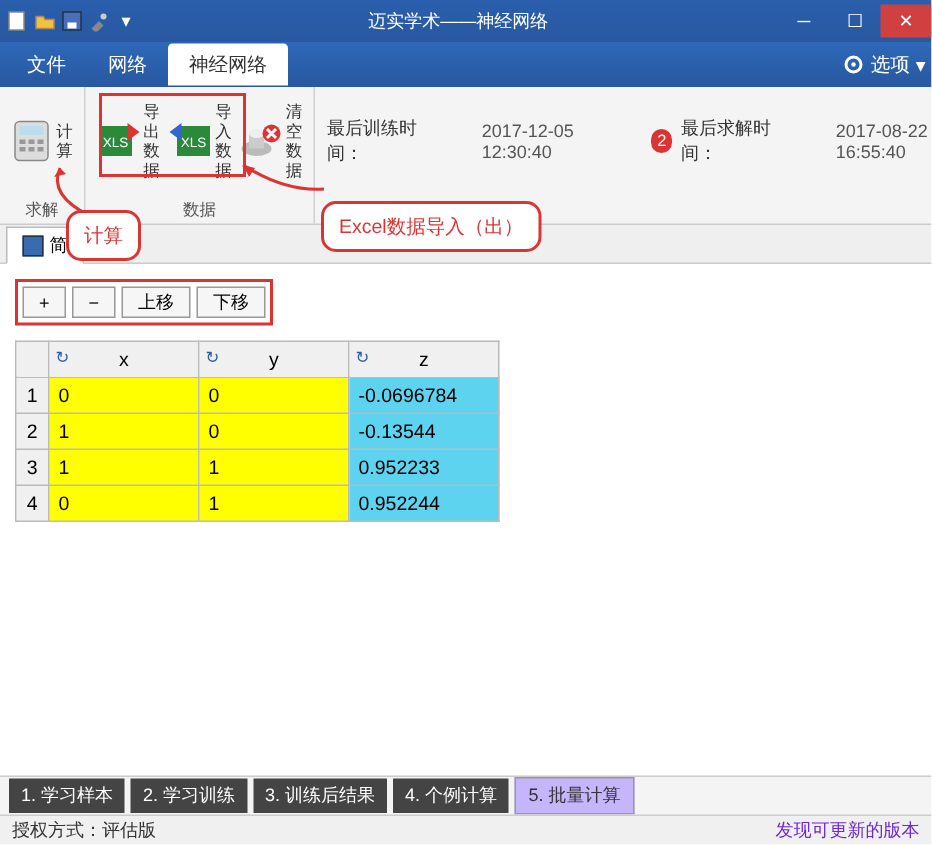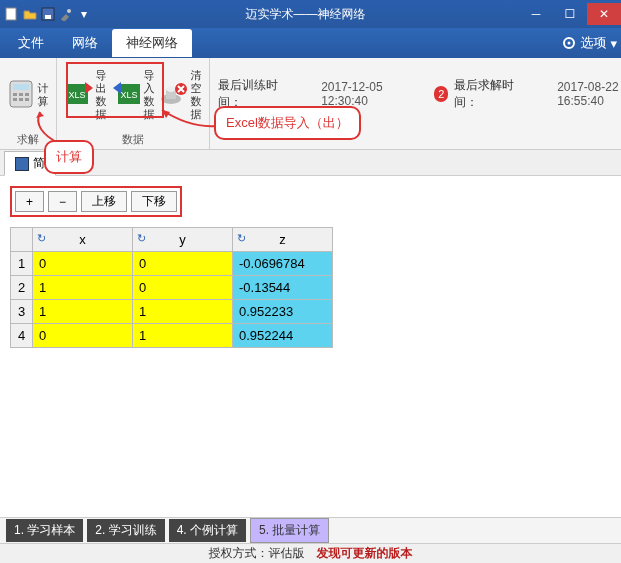--- a/index.html
+++ b/index.html
@@ -48,27 +48,27 @@
 table.data .rownum { background: #f0f0f0; text-align: center; width: 22px; }
 table.data td.y { background: #ffff00; }
 table.data td.b { background: #5dd3ef; }
 table.data th.colh { width: 100px; }
 table.data td.sel { border: 1px dashed #444; }
 
 .bottom-tabs { height: 26px; display: flex; align-items: center; gap: 4px; padding: 3px 6px; background: #f4f4f4; border-top: 1px solid #ccc; font-size: 12px; position: absolute; bottom: 20px; left: 0; right: 0; }
 .bottom-tabs .bt { background: #444; color: #fff; padding: 3px 8px; cursor: pointer; }
 .bottom-tabs .bt.active { background: #c4b5fd; color: #333; border: 1px solid #999; }
 
-.statusbar { height: 20px; background: #f0f0f0; border-top: 1px solid #ccc; display: flex; align-items: center; justify-content: center; font-size: 12px; padding: 0 8px; gap: 12px; position: absolute; bottom: 0; left: 0; right: 0; }
+.statusbar { height: 20px; background: #f0f0f0; border-top: 1px solid #ccc; display: flex; align-items: center; justify-content: space-between; font-size: 12px; padding: 0 8px; gap: 12px; position: absolute; bottom: 0; left: 0; right: 0; }
 .statusbar .lic { color: #333; }
-.statusbar .upd { color: #b91c1c; cursor: pointer; font-weight: bold; }
+.statusbar .upd { color: #6d28d9; cursor: pointer; }
 
 .callout { position: absolute; border: 2px solid #d33; border-radius: 10px; background: #fff; padding: 6px 10px; color: #d33; font-size: 13px; z-index: 50; }
 .callout.c1 { left: 44px; top: 140px; }
-.callout.c2 { left: 214px; top: 106px; }
+.callout.c2 { left: 214px; top: 134px; }
 
 .highlight-box { position: absolute; border: 2px solid #d33; pointer-events: none; z-index: 30; }
 .hb1 { left: 66px; top: 62px; width: 98px; height: 56px; }
 
 svg { display: block; }
 </style>
 </head>
 <body>
 
 <div class="titlebar">
@@ -255,20 +255,21 @@
 
 <div class="callout c2">Excel数据导入（出）</div>
 <svg style="position:absolute;left:160px;top:108px;z-index:40" width="70" height="30">
     <path d="M2 2 Q30 20 56 18" fill="none" stroke="#d33" stroke-width="2"></path>
     <path d="M2 2l8 2-4 6z" fill="#d33"></path>
   </svg>
 
 <div class="bottom-tabs">
   <div class="bt">1. 学习样本</div>
   <div class="bt">2. 学习训练</div>
+  <div class="bt">3. 训练后结果</div>
   <div class="bt">4. 个例计算</div>
   <div class="bt active">5. 批量计算</div>
 </div>
 
 <div class="statusbar">
   <span class="lic">授权方式：评估版</span>
   <span class="upd">发现可更新的版本</span>
 </div>
 
 </body></html>

